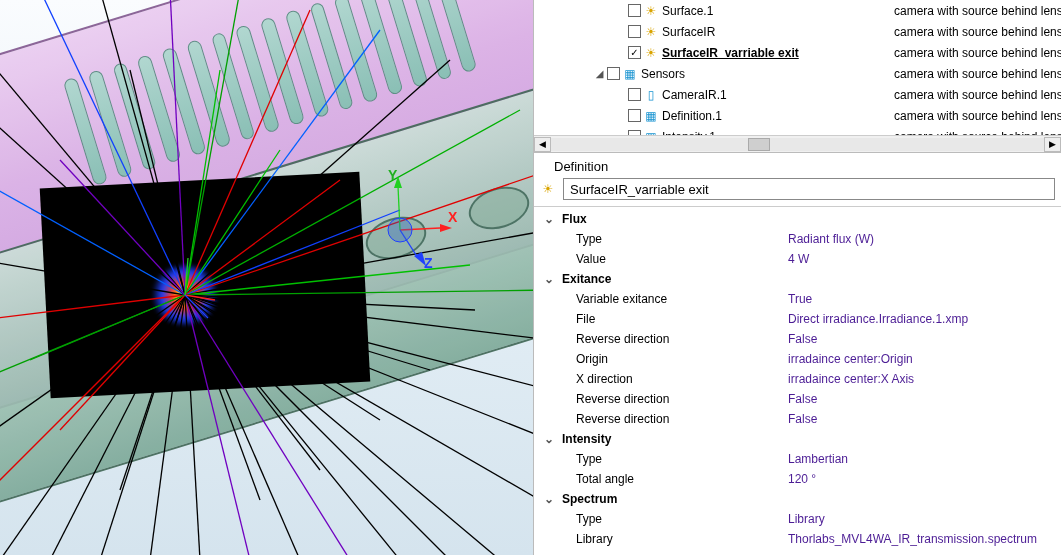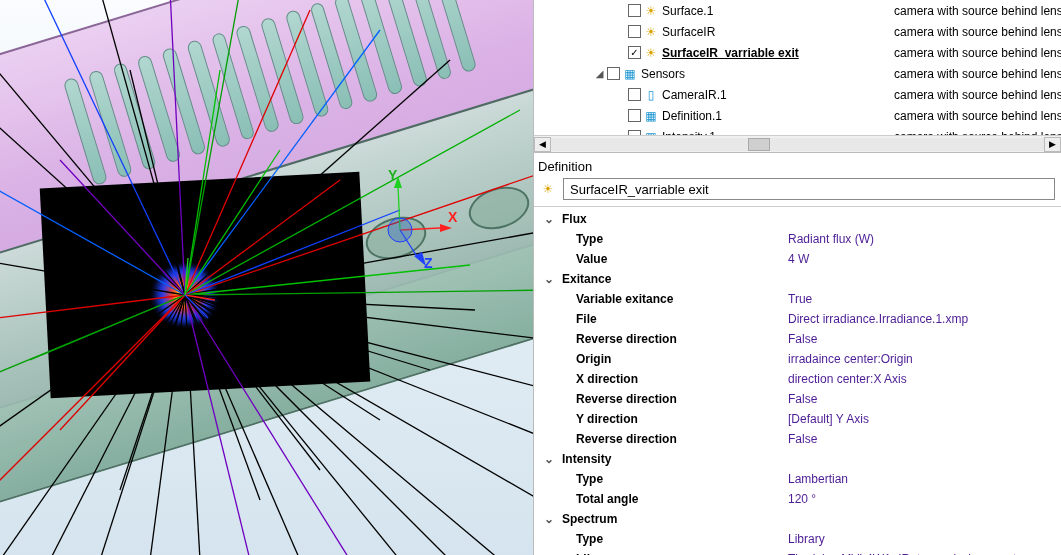--- a/index.html
+++ b/index.html
@@ -125,41 +125,41 @@
   .hscroll {
     position: absolute; left:0; right:0; bottom:0; height:17px;
     background:#f0f0f0; border-top:1px solid #ccc;
     display:flex; align-items:center;
   }
   .hscroll .btn { width:17px; height:15px; background:#eee; border:1px solid #bbb; display:flex; align-items:center; justify-content:center; font-size:9px; cursor:pointer;}
   .hscroll .track { flex:1; height:13px; background:#e8e8e8; position:relative;}
   .hscroll .thumb { position:absolute; left:40%; width:22px; height:13px; background:#cfcfcf; border:1px solid #aaa;}
 
   .definition-header {
-    padding: 6px 8px 4px 4px;
+    padding: 6px 8px 4px 20px;
     color:#000;
     font-size:13px;
   }
   .name-row {
     display:flex; align-items:center; gap:4px;
     padding: 0 6px 6px 6px;
     border-bottom:1px solid #ccc;
   }
   .name-input {
     flex:1; height:22px; border:1px solid #888; padding:0 6px;
     font-family:inherit; font-size:13px;
   }
   .props {
     flex:1; overflow:auto; padding: 2px 0 6px 0;
   }
   .prop-row { display:flex; height:20px; align-items:center; padding: 0 10px;}
   .prop-row.group { font-weight:bold; }
   .prop-row .caret { width:14px; display:inline-block; color:#555; cursor:pointer;}
   .prop-row .lbl { width: 230px; padding-left: 4px;}
-  .prop-row.child .lbl { padding-left: 18px; font-weight:bold; width:230px;}
+  .prop-row.child .lbl { padding-left: 18px; font-weight:normal; width:230px;}
   .prop-row .val { flex:1; color:#4c1d95; }
 </style>
 </head>
 <body>
 
 <div class="viewport">
   <div class="body-top"></div>
   <div class="body-mid"></div>
   <div class="grille">
     <div></div>
@@ -376,31 +376,26 @@
         <span class="val">False</span>
       </div>
       <div class="prop-row child">
         <span class="caret"></span>
         <span class="lbl">Origin</span>
         <span class="val">irradaince center:Origin</span>
       </div>
       <div class="prop-row child">
         <span class="caret"></span>
         <span class="lbl">X direction</span>
-        <span class="val">direction center:X Axis</span>
+        <span class="val">irradaince center:X Axis</span>
       </div>
       <div class="prop-row child">
         <span class="caret"></span>
         <span class="lbl">Reverse direction</span>
         <span class="val">False</span>
-      </div>
-      <div class="prop-row child">
-        <span class="caret"></span>
-        <span class="lbl">Y direction</span>
-        <span class="val">[Default] Y Axis</span>
       </div>
       <div class="prop-row child">
         <span class="caret"></span>
         <span class="lbl">Reverse direction</span>
         <span class="val">False</span>
       </div>
       <div class="prop-row group">
         <span class="caret">⌄</span>
         <span class="lbl">Intensity</span>
       </div>

